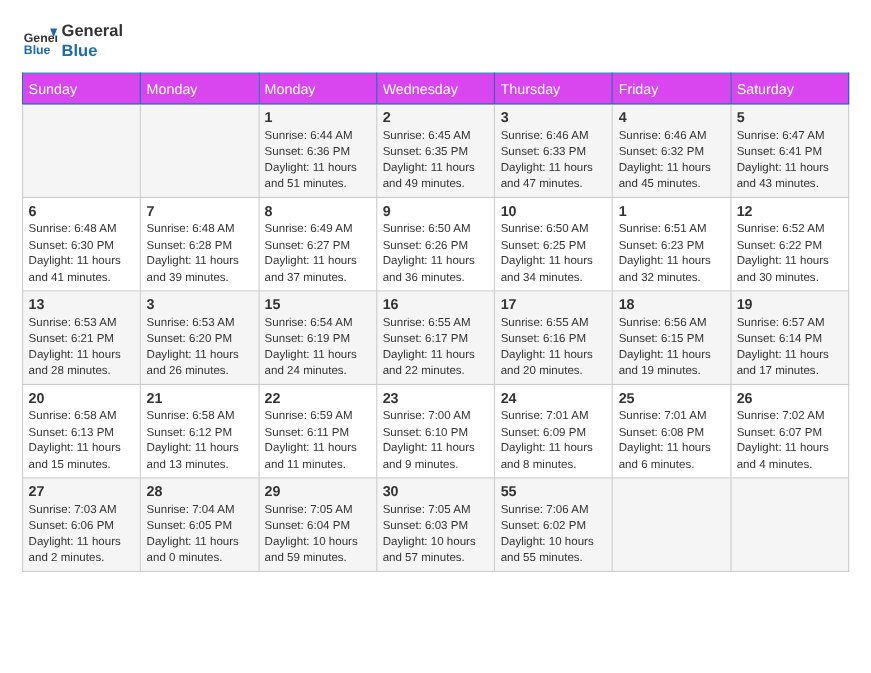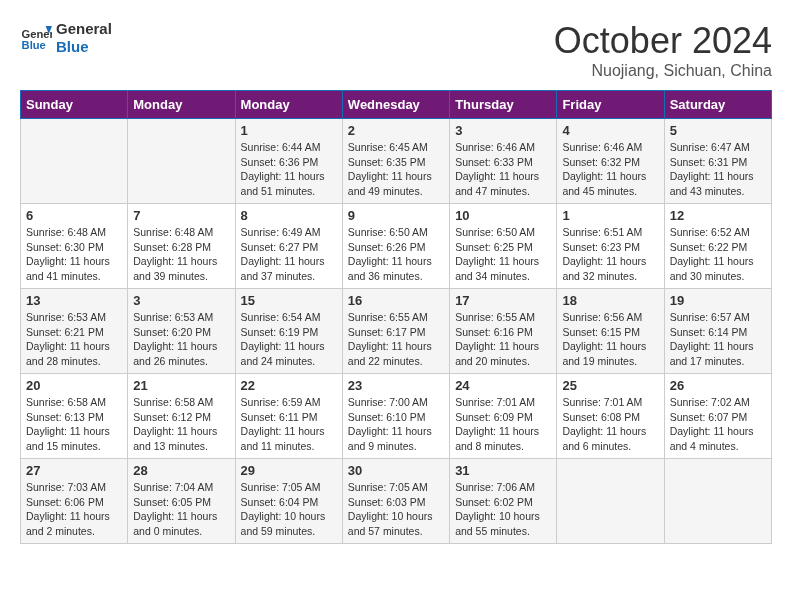--- a/index.html
+++ b/index.html
@@ -36,26 +36,26 @@
     .location {
       font-size: 16px;
       color: #555;
     }
     table {
       width: 100%;
       border-collapse: collapse;
       font-size: 11px;
     }
     thead tr th {
-      background-color: #701a75;
+      background-color: #d946ef;
       color: #fff;
       text-align: left;
       padding: 6px 5px;
       font-size: 13px;
-      font-weight: bold;
+      font-weight: normal;
       border: 1px solid #1a6bb5;
     }
     tbody tr td {
       border: 1px solid #ccc;
       vertical-align: top;
       padding: 4px 5px;
       height: 85px;
       width: calc(100% / 7);
     }
     tbody tr:nth-child(odd) td {
@@ -85,24 +85,20 @@
     <svg class="logo-icon" viewBox="0 0 40 40">
       <text x="2" y="20" font-size="14" font-weight="bold" fill="#333">General</text>
       <text x="2" y="34" font-size="14" font-weight="bold" fill="#1a6bb5">Blue</text>
       <polygon points="32,5 40,5 36,15" fill="#1a6bb5"></polygon>
     </svg>
     <div>
       <div style="font-size:15px; font-weight:bold; color:#333; line-height:1.2;">General</div>
       <div style="font-size:15px; font-weight:bold; color:#1a6bb5; line-height:1.2;">Blue</div>
     </div>
   </div>
-  <div class="title-area">
-    <div class="month-title">October 2024</div>
-    <div class="location">Nuojiang, Sichuan, China</div>
-  </div>
 </div>
 
 <table>
   <thead>
     <tr id="days-header">
     <th>Sunday</th>
         <th>Monday</th>
         <th>Monday</th>
         <th>Wednesday</th>
         <th>Thursday</th>
@@ -134,21 +130,21 @@
         </td>
         <td>
           <span class="day-number">4</span>
           <div class="day-info" style="white-space: pre-line;">Sunrise: 6:46 AM
 Sunset: 6:32 PM
 Daylight: 11 hours and 45 minutes.</div>
         </td>
         <td>
           <span class="day-number">5</span>
           <div class="day-info" style="white-space: pre-line;">Sunrise: 6:47 AM
-Sunset: 6:31 PM
+Sunset: 6:41 PM
 Daylight: 11 hours and 43 minutes.</div>
         </td>
       </tr>
       <tr>
         <td>
           <span class="day-number">6</span>
           <div class="day-info" style="white-space: pre-line;">Sunrise: 6:48 AM
 Sunset: 6:30 PM
 Daylight: 11 hours and 41 minutes.</div>
         </td>
@@ -296,21 +292,21 @@
 Sunset: 6:04 PM
 Daylight: 10 hours and 59 minutes.</div>
         </td>
         <td>
           <span class="day-number">30</span>
           <div class="day-info" style="white-space: pre-line;">Sunrise: 7:05 AM
 Sunset: 6:03 PM
 Daylight: 10 hours and 57 minutes.</div>
         </td>
         <td>
-          <span class="day-number">31</span>
+          <span class="day-number">55</span>
           <div class="day-info" style="white-space: pre-line;">Sunrise: 7:06 AM
 Sunset: 6:02 PM
 Daylight: 10 hours and 55 minutes.</div>
         </td>
         <td></td>
         <td></td>
       </tr>
     </tbody>
 </table>
 

